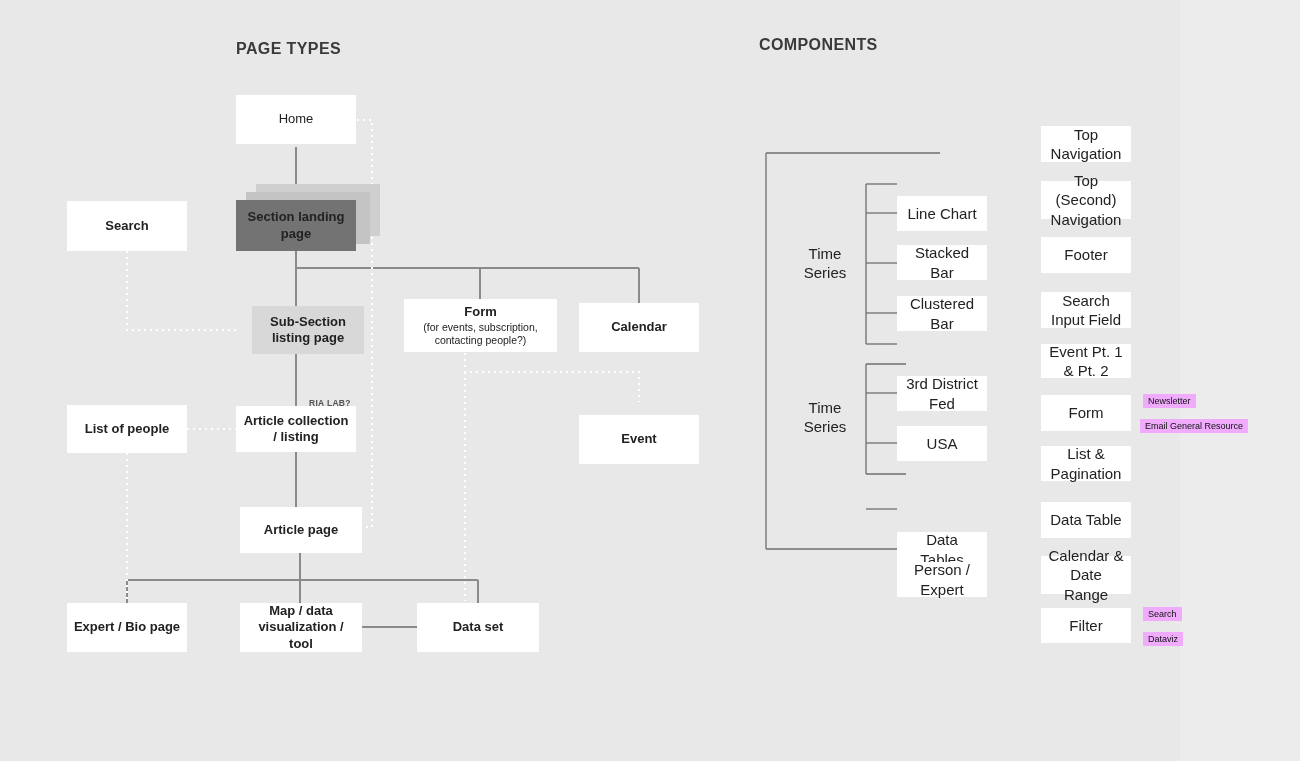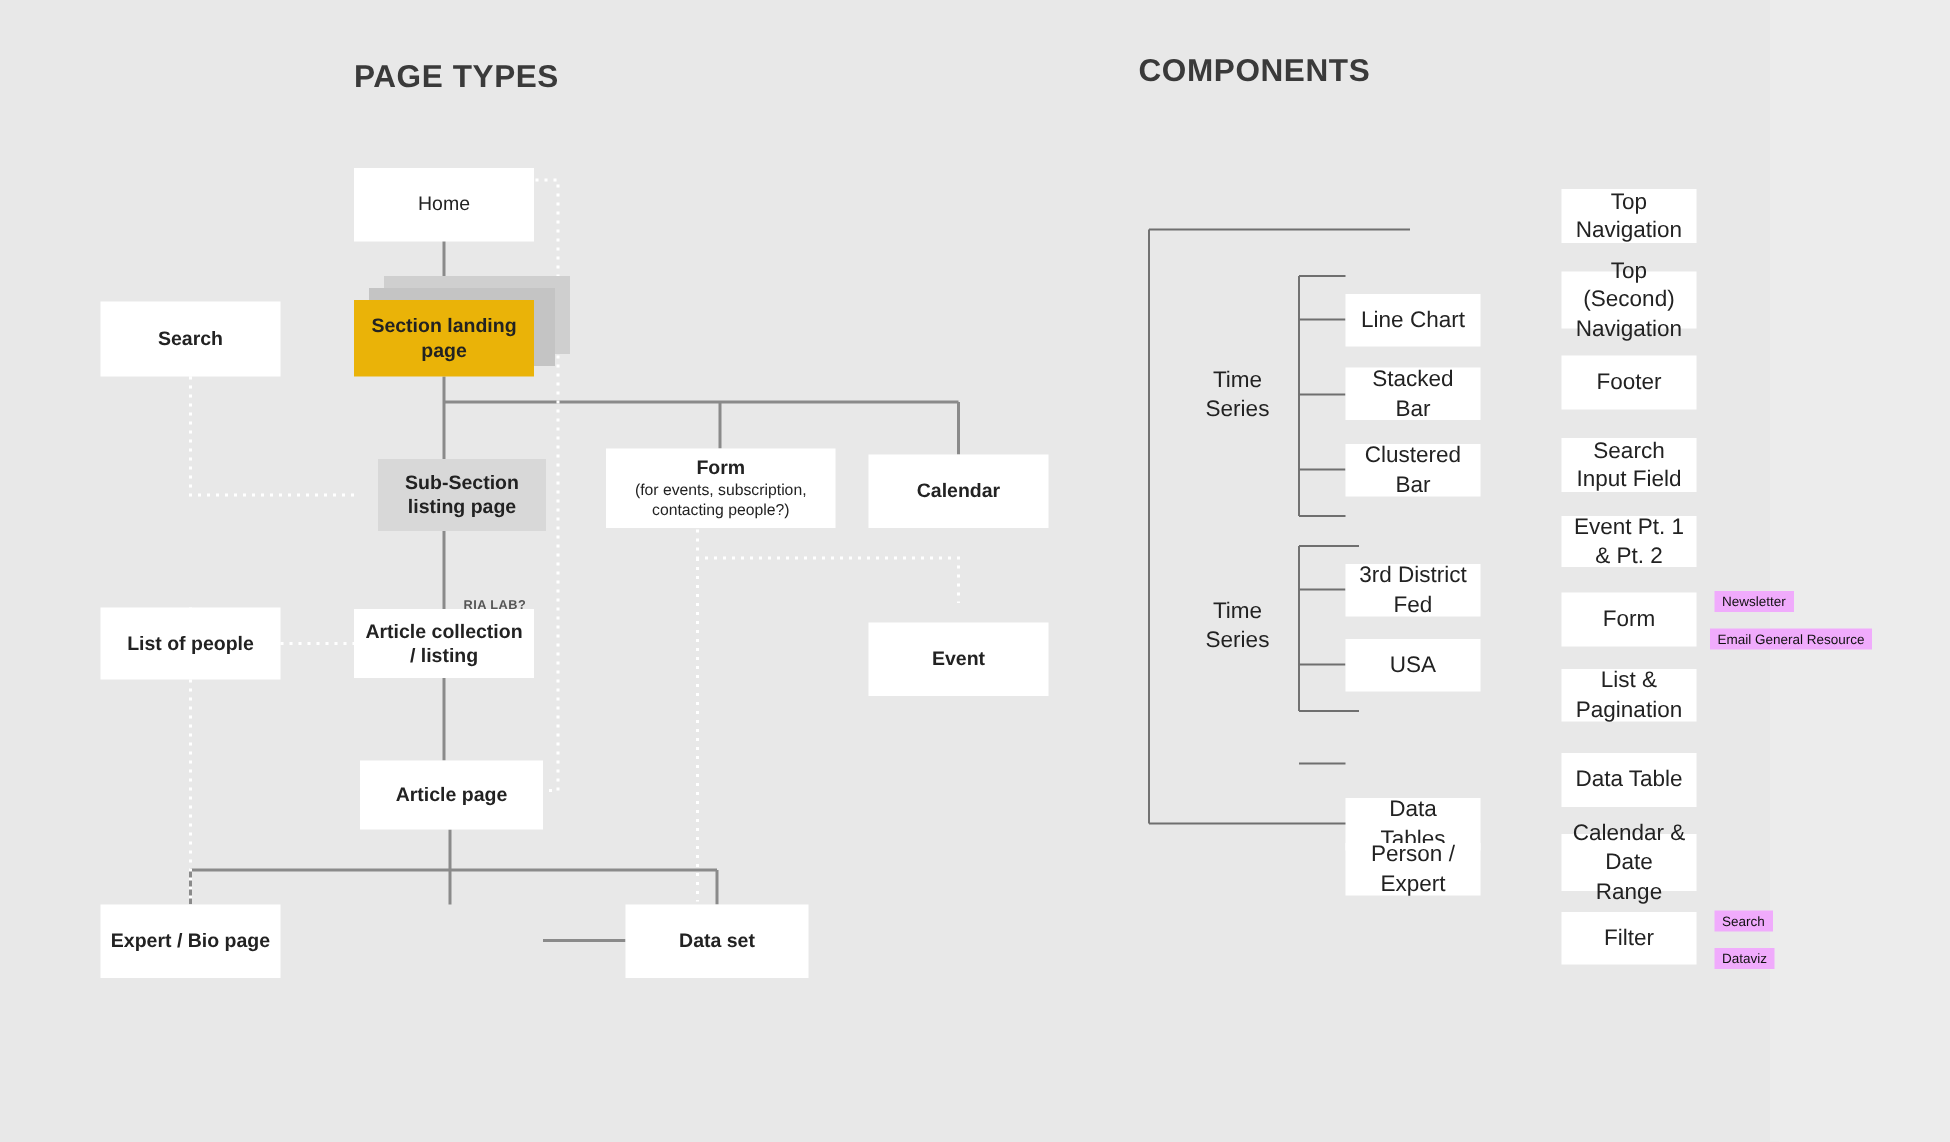--- a/index.html
+++ b/index.html
@@ -24,21 +24,21 @@
   .right-strip {
     position: absolute;
     left: 1180px;
     top: 0;
     width: 120px;
     height: 761px;
     background: #ececec;
   }
   .section-title {
     position: absolute;
-    font-size: 21px;
+    font-size: 16px;
     font-weight: bold;
     color: #3a3a3a;
     letter-spacing: 0.4px;
   }
   #title-page-types { left: 236px; top: 40px; }
   #title-components { left: 759px; top: 36px; }
 
   .node {
     position: absolute;
     background: #ffffff;
@@ -47,21 +47,21 @@
     align-items: center;
     justify-content: center;
     text-align: center;
     font-size: 13px;
     color: #222;
     line-height: 1.25;
     padding: 4px 6px;
     z-index: 5;
   }
   .node.bold { font-weight: bold; }
-  .node.highlight { background: #eab308; font-weight: bold; }
+  .node.highlight { background: #737373; font-weight: bold; }
   .node.grey { background: #d8d8d8; font-weight: bold; }
   .node.comp {
     font-size: 15px;
     color: #222;
     line-height: 1.3;
   }
 
   .stack {
     position: absolute;
     background: #cfcfcf;
@@ -153,21 +153,21 @@
     <path class="thin" d="M866,364 L906,364"></path>
     <path class="thin" d="M866,474 L906,474"></path>
     <path class="thin" d="M866,393 L897,393"></path>
     <path class="thin" d="M866,443 L897,443"></path>
     <path class="thin" d="M866,509 L897,509"></path>
   </svg>
 
   <div class="stack" style="left:256px; top:184px; width:124px; height:52px;"></div>
   <div class="stack stack2" style="left:246px; top:192px; width:124px; height:52px;"></div>
 
-  <div class="node" style="left:236px; top:112px; width:120px; height:49px;">
+  <div class="node" style="left:236px; top:95px; width:120px; height:49px;">
     <span>Home</span>
   </div>
 
   <div class="node bold" style="left:67px; top:201px; width:120px; height:50px;">
     <span>Search</span>
   </div>
 
   <div class="node highlight" style="left:236px; top:200px; width:120px; height:51px;">
     <span>Section landing page</span>
   </div>
@@ -200,20 +200,23 @@
   </div>
 
   <div class="node bold" style="left:240px; top:507px; width:122px; height:46px;">
     <span>Article page</span>
   </div>
 
   <div class="node bold" style="left:67px; top:603px; width:120px; height:49px;">
     <span>Expert / Bio page</span>
   </div>
 
+  <div class="node bold" style="left:240px; top:603px; width:122px; height:49px;">
+    <span>Map / data visualization / tool</span>
+  </div>
 
   <div class="node bold" style="left:417px; top:603px; width:122px; height:49px;">
     <span>Data set</span>
   </div>
 
   <div class="node comp" style="left:790px; top:253px; width:70px; height:20px; background:transparent;">
     <span>Time Series</span>
   </div>
   <div class="node comp" style="left:790px; top:407px; width:70px; height:20px; background:transparent;">
     <span>Time Series</span>

